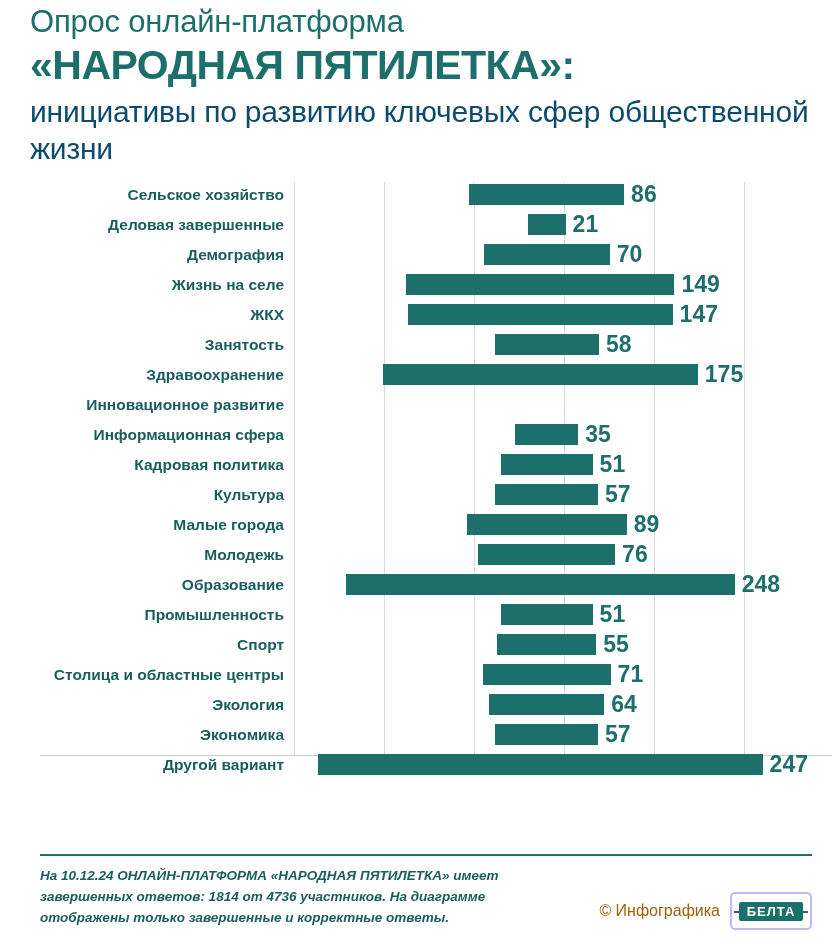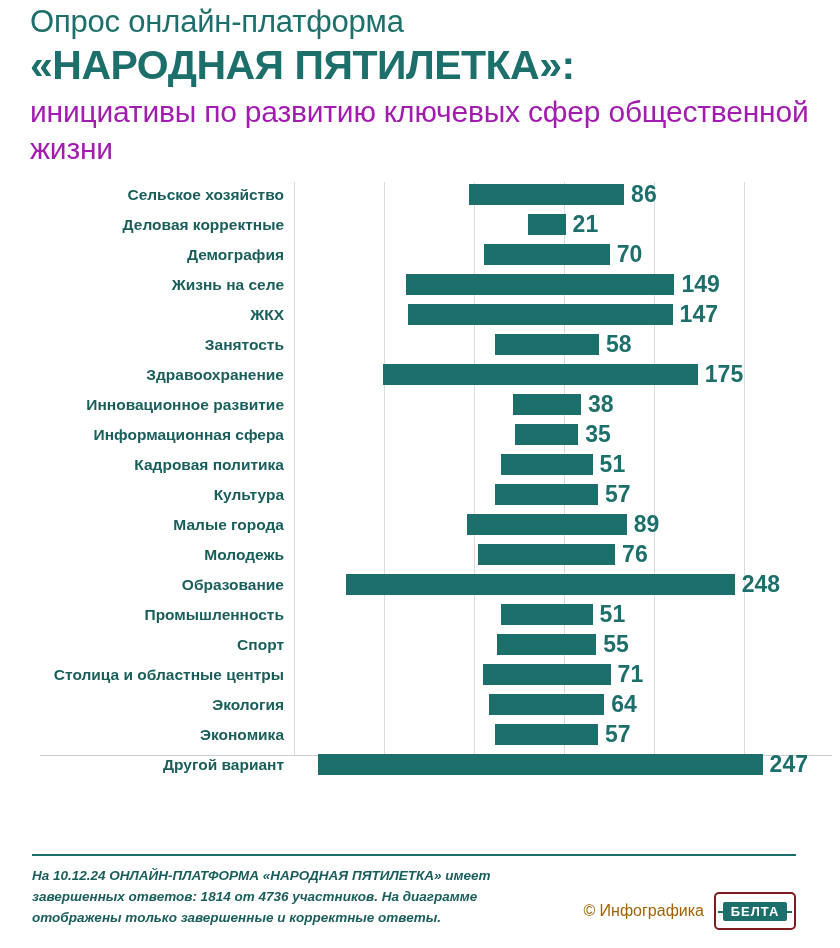--- a/index.html
+++ b/index.html
@@ -38,21 +38,21 @@
     font-size: 41px;
     font-weight: bold;
     color: #1d6f6b;
     line-height: 1.15;
     margin-top: 2px;
     letter-spacing: -0.5px;
   }
   .title-line3 {
     font-size: 30px;
     font-weight: 400;
-    color: #a21caf;
+    color: #0c4a6e;
     line-height: 1.25;
     margin-top: 4px;
     letter-spacing: -0.2px;
   }
 
   
   .chart-area {
     position: relative;
     margin-top: 14px;
     padding-left: 40px;
@@ -125,24 +125,24 @@
     color: #1d6f6b;
     margin-left: 7px;
     line-height: 1;
     white-space: nowrap;
   }
 
   
   .footer {
     position: absolute;
     left: 0;
-    right: 16px;
+    right: 0;
     bottom: 0;
     height: 104px;
-    padding: 10px 28px 0 32px;
+    padding: 10px 28px 0 40px;
     box-sizing: border-box;
   }
   .footer-rule {
     height: 2px;
     background: #1d6f6b;
     margin-bottom: 10px;
     width: 100%;
   }
   .footer-body {
     display: flex;
@@ -164,21 +164,21 @@
     gap: 10px;
   }
   .credit {
     font-size: 16px;
     color: #a16207;
     white-space: nowrap;
   }
   .belta-logo {
     width: 78px;
     height: 34px;
-    border: 2px solid #7f1d1d;
+    border: 2px solid #c4b5fd;
     border-radius: 5px;
     display: flex;
     align-items: center;
     justify-content: center;
     position: relative;
     background: #fff;
   }
   .belta-logo .ribbon {
     background: #1d6f6b;
     color: #fff;
@@ -224,21 +224,21 @@
       <div class="axis-base"></div>
       <div class="rows">
           <div class="row">
             <div class="row-label">Сельское хозяйство</div>
             <div class="bar-wrap">
               <div class="bar" style="width: 154.8px; background: rgb(29, 111, 107);"></div>
               <div class="bar-value">86</div>
             </div>
           </div>
           <div class="row">
-            <div class="row-label">Деловая корректные</div>
+            <div class="row-label">Деловая завершенные</div>
             <div class="bar-wrap">
               <div class="bar" style="width: 37.8px; background: rgb(29, 111, 107);"></div>
               <div class="bar-value">21</div>
             </div>
           </div>
           <div class="row">
             <div class="row-label">Демография</div>
             <div class="bar-wrap">
               <div class="bar" style="width: 126px; background: rgb(29, 111, 107);"></div>
               <div class="bar-value">70</div>
@@ -267,24 +267,20 @@
           </div>
           <div class="row">
             <div class="row-label">Здравоохранение</div>
             <div class="bar-wrap">
               <div class="bar" style="width: 315px; background: rgb(29, 111, 107);"></div>
               <div class="bar-value">175</div>
             </div>
           </div>
           <div class="row">
             <div class="row-label">Инновационное развитие</div>
-            <div class="bar-wrap">
-              <div class="bar" style="width: 68.4px; background: rgb(29, 111, 107);"></div>
-              <div class="bar-value">38</div>
-            </div>
           </div>
           <div class="row">
             <div class="row-label">Информационная сфера</div>
             <div class="bar-wrap">
               <div class="bar" style="width: 63px; background: rgb(29, 111, 107);"></div>
               <div class="bar-value">35</div>
             </div>
           </div>
           <div class="row">
             <div class="row-label">Кадровая политика</div>

